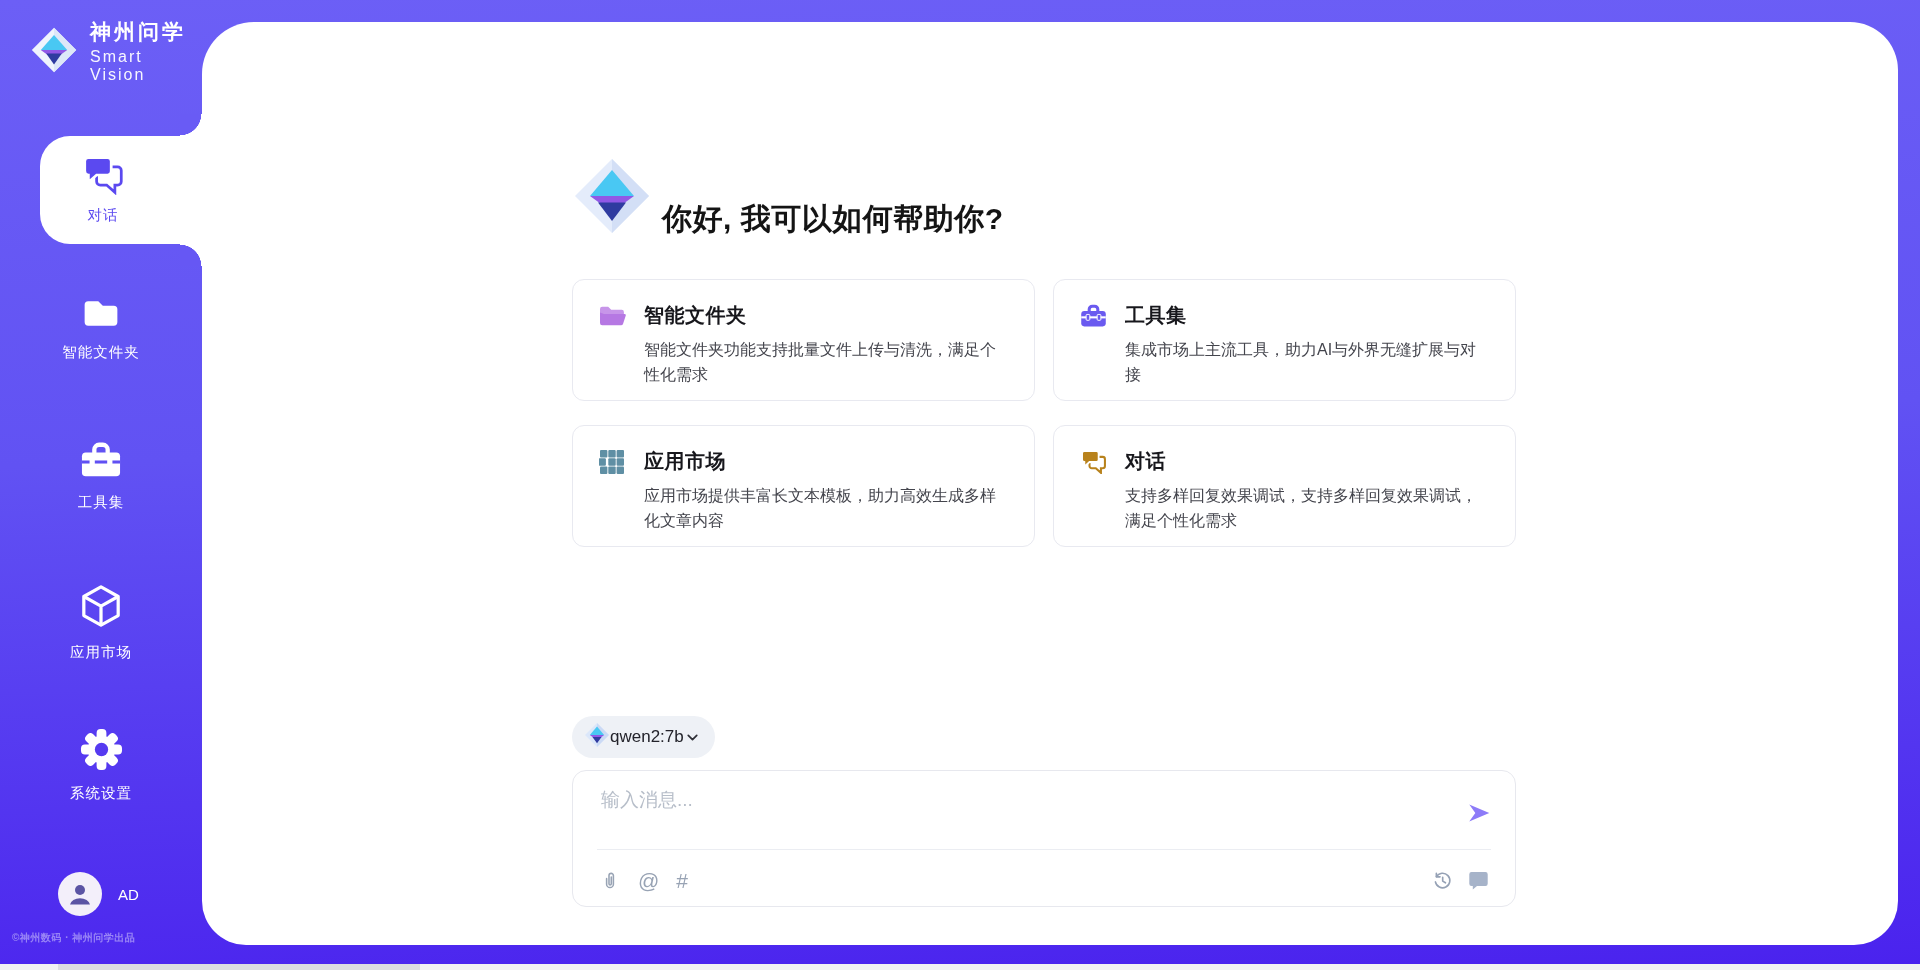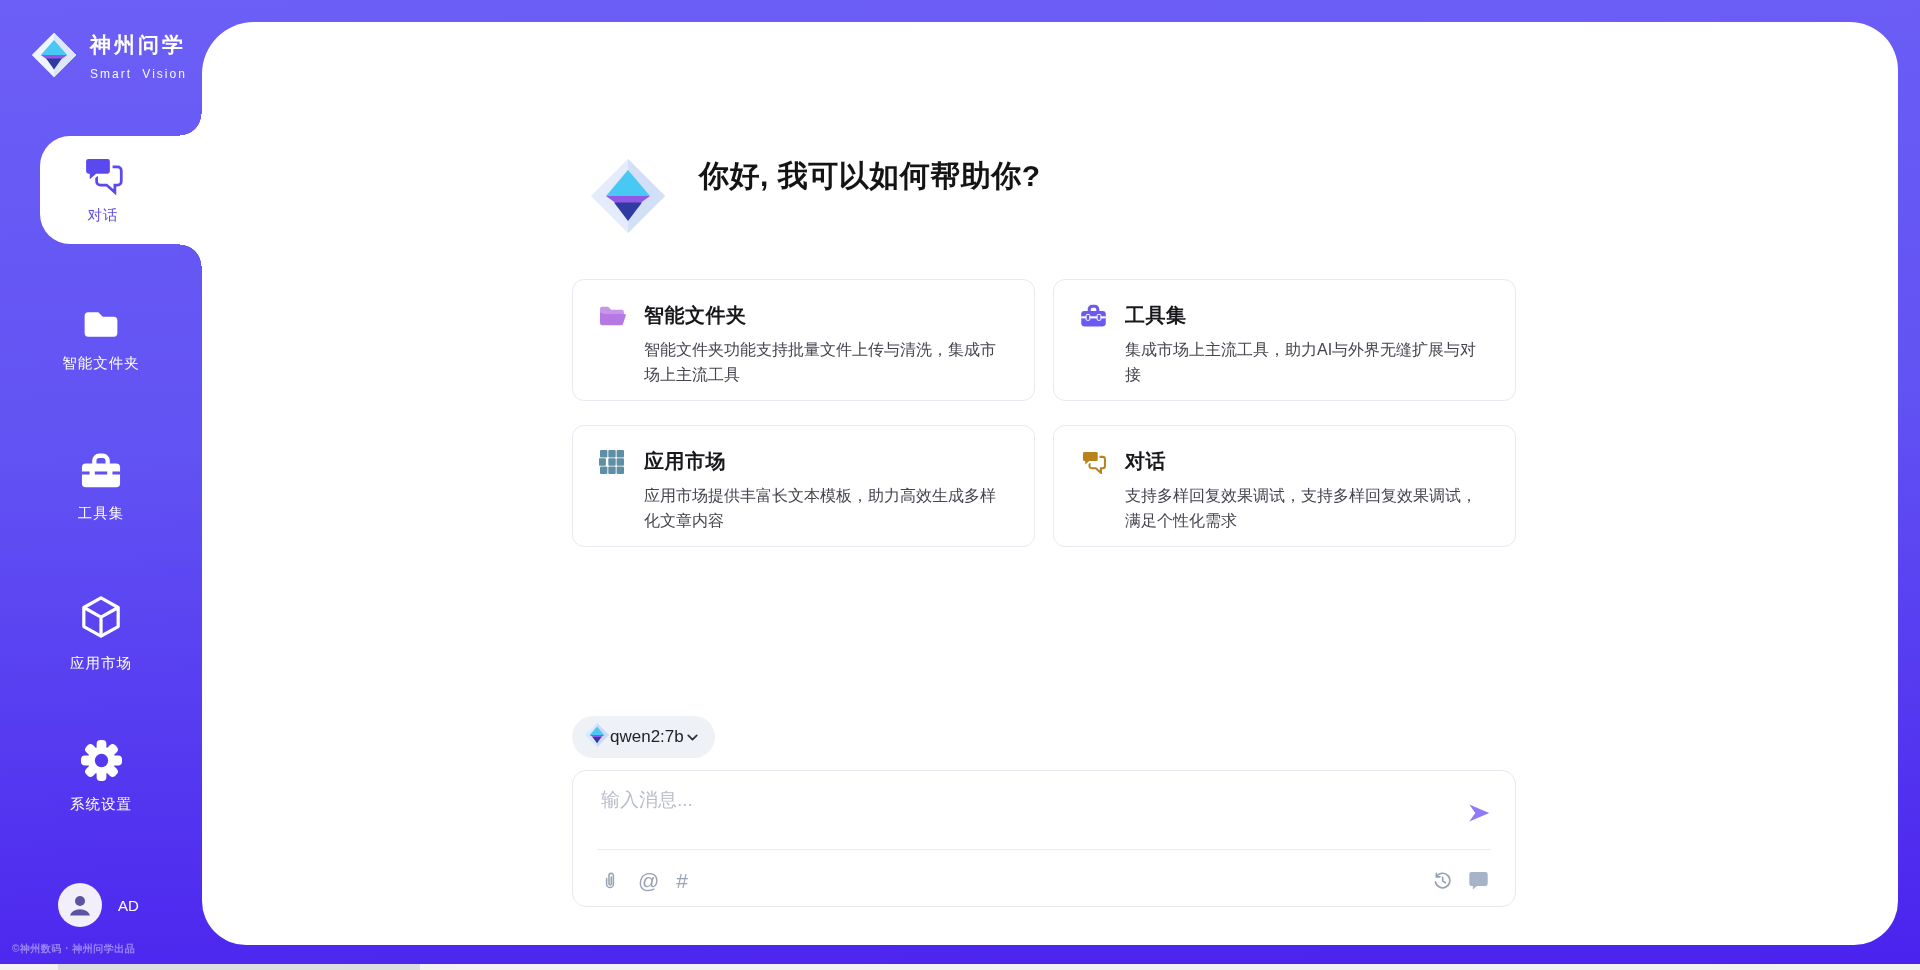--- a/index.html
+++ b/index.html
@@ -17,39 +17,39 @@
   .active-tab{
     position:absolute;left:40px;top:136px;width:162px;height:108px;
     background:#ffffff;border-radius:30px 0 0 30px;
     display:flex;flex-direction:column;align-items:center;justify-content:center;
     padding-right:36px;box-sizing:border-box;cursor:pointer;
   }
   .fillet{position:absolute;width:22px;height:22px;}
   .fillet.top{left:180px;top:114px;background:radial-gradient(circle 22px at 0 0,#695bf5 21px,#ffffff 21.5px);}
   .fillet.bottom{left:180px;top:244px;background:radial-gradient(circle 22px at 0 100%,#6657f4 21px,#ffffff 21.5px);}
   
-  .sidebar{position:absolute;left:0;top:11px;width:202px;height:718px;}
+  .sidebar{position:absolute;left:0;top:0;width:202px;height:718px;}
   .logo-row{position:absolute;left:30px;top:20px;display:flex;align-items:center;gap:12px;}
   .logo-texts{display:flex;flex-direction:column;}
   .brand-name{color:#fff;font-size:21px;font-weight:bold;letter-spacing:3px;line-height:1.15;}
-  .brand-sub{color:#fff;font-size:12px;letter-spacing:2px;word-spacing:5px;margin-top:10px;opacity:.95;}
+  .brand-sub{color:#fff;font-size:16px;letter-spacing:2px;word-spacing:5px;margin-top:4px;opacity:.95;}
   .nav-item{
     position:absolute;left:0;width:202px;display:flex;flex-direction:column;align-items:center;
     gap:9px;cursor:pointer;
   }
   .nav-item .nav-label{color:#ffffff;font-size:14.5px;letter-spacing:1px;}
   .active-tab .nav-label{color:#5b49f0;font-size:14.5px;letter-spacing:1px;margin-top:7px;}
   .nav-smart{top:296px;} .nav-tools{top:440px;} .nav-market{top:584px;} .nav-settings{top:728px;justify-content:space-between;}
   .user-row{position:absolute;left:58px;top:872px;display:flex;align-items:center;gap:16px;cursor:pointer;}
   .avatar{width:44px;height:44px;border-radius:50%;background:#f3effa;display:flex;align-items:center;justify-content:center;}
   .user-name{color:#ffffff;font-size:15px;}
   .copyright{position:absolute;left:12px;top:931px;width:190px;color:rgba(255,255,255,.42);font-size:10px;letter-spacing:.5px;font-weight:bold;}
   
   .content{position:absolute;left:370px;top:0;width:944px;height:923px;}
-  .greeting{position:absolute;top:134px;left:16px;display:flex;align-items:flex-start;gap:31px;}
+  .greeting{position:absolute;top:134px;left:0;display:flex;align-items:flex-end;gap:10px;}
   .greeting-title{font-size:30px;font-weight:bold;color:#141414;letter-spacing:.5px;}
   .cards{position:absolute;top:257px;left:0;display:grid;grid-template-columns:463px 463px;column-gap:18px;row-gap:24px;}
   .card{
     box-sizing:border-box;height:122px;border:1px solid #e8e9f0;border-radius:12px;background:#fff;
     padding:22px 24px 0 25px;cursor:pointer;
   }
   .card-head{display:flex;align-items:center;gap:18px;}
   .card-icon{width:28px;height:26px;display:flex;align-items:center;justify-content:center;}
   .card-title{font-size:20px;font-weight:bold;color:#17171c;letter-spacing:.5px;}
   .card-desc{margin-top:9px;padding-left:46px;font-size:16px;line-height:1.55;color:#44454d;}
@@ -202,21 +202,21 @@
       <div class="card">
         <div class="card-head">
           <span class="card-icon">
             <svg width="28" height="24" viewBox="0 0 28 24">
               <path d="M2,5 a2.2,2.2 0 0 1 2.2,-2.2 h6 l3,3 h10.5 a2.2,2.2 0 0 1 2.2,2.2 v3 H2 Z" fill="#c795e9"></path>
               <path d="M6,10 h20.5 a1.3,1.3 0 0 1 1.2,1.7 l-2.6,8 a2.2,2.2 0 0 1 -2.1,1.5 H4.2 A2.2,2.2 0 0 1 2,19 V8.5 Z" fill="#b678e3"></path>
             </svg>
           </span>
           <span class="card-title">智能文件夹</span>
         </div>
-        <div class="card-desc">智能文件夹功能支持批量文件上传与清洗，集成市场上主流工具</div>
+        <div class="card-desc">智能文件夹功能支持批量文件上传与清洗，满足个性化需求</div>
       </div>
 
       <div class="card">
         <div class="card-head">
           <span class="card-icon">
             <svg width="27" height="26" viewBox="0 0 44 42">
               <path d="M15,13 v-3 a5,5 0 0 1 5,-5 h4 a5,5 0 0 1 5,5 v3" fill="none" stroke="#6a5af0" stroke-width="5" stroke-linecap="round"></path>
               <rect x="2" y="13" width="40" height="25" rx="5" fill="#6a5af0"></rect>
               <rect x="2" y="21.5" width="40" height="3.4" fill="#ffffff"></rect>
               <rect x="10" y="18.5" width="6" height="9.5" rx="1.5" fill="#6a5af0" stroke="#ffffff" stroke-width="1.6"></rect>

